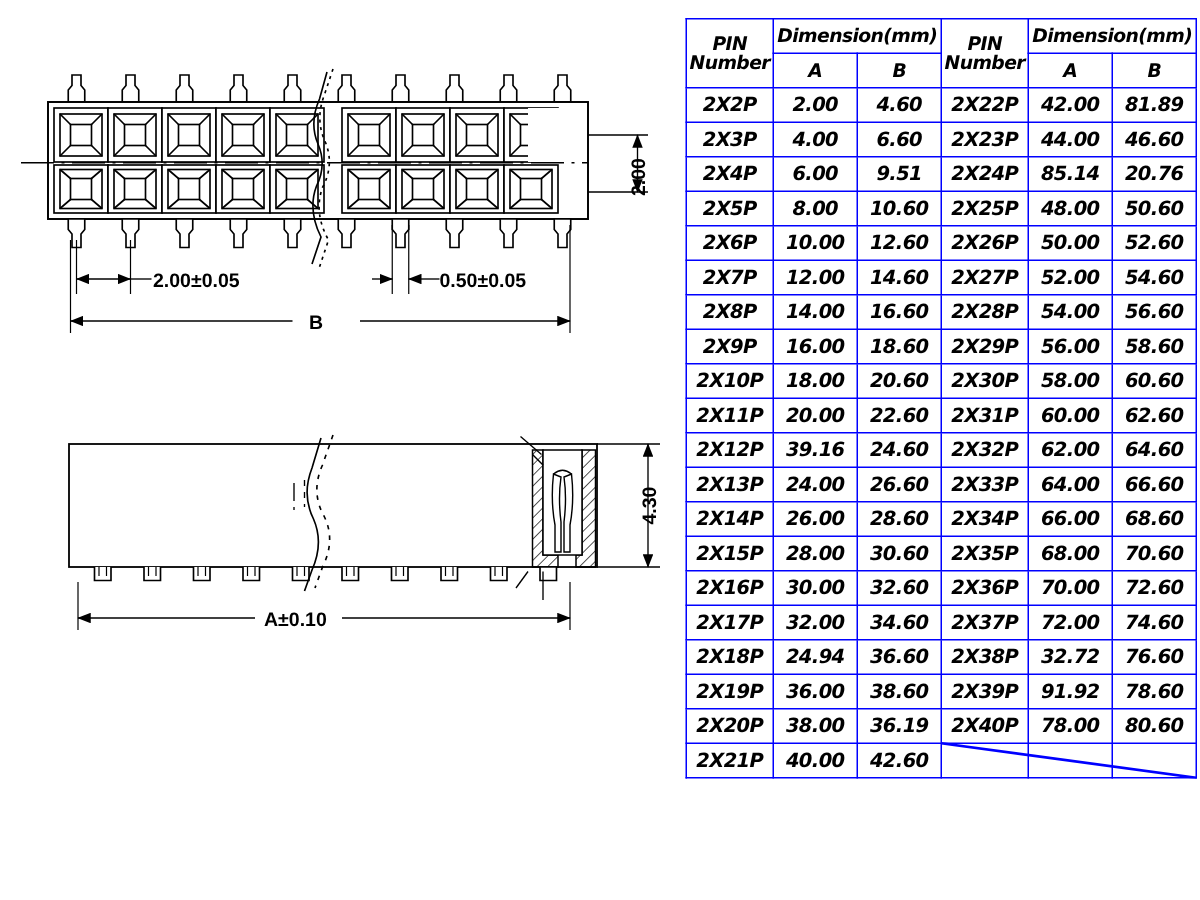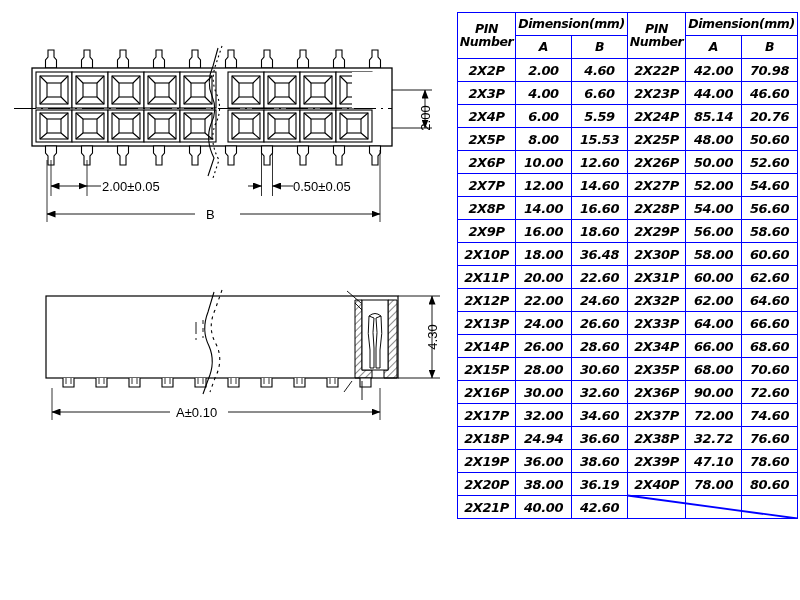--- a/index.html
+++ b/index.html
@@ -12,21 +12,21 @@
     height: 600px;
     position: relative;
     overflow: hidden;
     font-family: "Liberation Sans", sans-serif;
   }
 
   
   #drawing {
     position: absolute;
     left: 0; top: 0;
-    width: 455px; height: 600px;
+    width: 455px; height: 600px; font-weight: bold;
   }
   #drawing svg { display: block; }
 
   
   #spec-table-wrap {
     position: absolute;
     left: 457px;
     top: 12px;
     width: 341px;
   }
@@ -422,42 +422,42 @@
         <th>B</th>
       </tr>
     </thead>
     <tbody id="spec-body">
         <tr>
           <td>2X2P</td>
           <td>2.00</td>
           <td>4.60</td>
           <td>2X22P</td>
           <td>42.00</td>
-          <td>70.98</td>
+          <td>81.89</td>
         </tr>
         <tr>
           <td>2X3P</td>
           <td>4.00</td>
           <td>6.60</td>
           <td>2X23P</td>
           <td>44.00</td>
           <td>46.60</td>
         </tr>
         <tr>
           <td>2X4P</td>
           <td>6.00</td>
-          <td>5.59</td>
+          <td>9.51</td>
           <td>2X24P</td>
           <td>85.14</td>
           <td>20.76</td>
         </tr>
         <tr>
           <td>2X5P</td>
           <td>8.00</td>
-          <td>15.53</td>
+          <td>10.60</td>
           <td>2X25P</td>
           <td>48.00</td>
           <td>50.60</td>
         </tr>
         <tr>
           <td>2X6P</td>
           <td>10.00</td>
           <td>12.60</td>
           <td>2X26P</td>
           <td>50.00</td>
@@ -483,36 +483,36 @@
           <td>2X9P</td>
           <td>16.00</td>
           <td>18.60</td>
           <td>2X29P</td>
           <td>56.00</td>
           <td>58.60</td>
         </tr>
         <tr>
           <td>2X10P</td>
           <td>18.00</td>
-          <td>36.48</td>
+          <td>20.60</td>
           <td>2X30P</td>
           <td>58.00</td>
           <td>60.60</td>
         </tr>
         <tr>
           <td>2X11P</td>
           <td>20.00</td>
           <td>22.60</td>
           <td>2X31P</td>
           <td>60.00</td>
           <td>62.60</td>
         </tr>
         <tr>
           <td>2X12P</td>
-          <td>22.00</td>
+          <td>39.16</td>
           <td>24.60</td>
           <td>2X32P</td>
           <td>62.00</td>
           <td>64.60</td>
         </tr>
         <tr>
           <td>2X13P</td>
           <td>24.00</td>
           <td>26.60</td>
           <td>2X33P</td>
@@ -533,21 +533,21 @@
           <td>30.60</td>
           <td>2X35P</td>
           <td>68.00</td>
           <td>70.60</td>
         </tr>
         <tr>
           <td>2X16P</td>
           <td>30.00</td>
           <td>32.60</td>
           <td>2X36P</td>
-          <td>90.00</td>
+          <td>70.00</td>
           <td>72.60</td>
         </tr>
         <tr>
           <td>2X17P</td>
           <td>32.00</td>
           <td>34.60</td>
           <td>2X37P</td>
           <td>72.00</td>
           <td>74.60</td>
         </tr>
@@ -557,21 +557,21 @@
           <td>36.60</td>
           <td>2X38P</td>
           <td>32.72</td>
           <td>76.60</td>
         </tr>
         <tr>
           <td>2X19P</td>
           <td>36.00</td>
           <td>38.60</td>
           <td>2X39P</td>
-          <td>47.10</td>
+          <td>91.92</td>
           <td>78.60</td>
         </tr>
         <tr>
           <td>2X20P</td>
           <td>38.00</td>
           <td>36.19</td>
           <td>2X40P</td>
           <td>78.00</td>
           <td>80.60</td>
         </tr>

